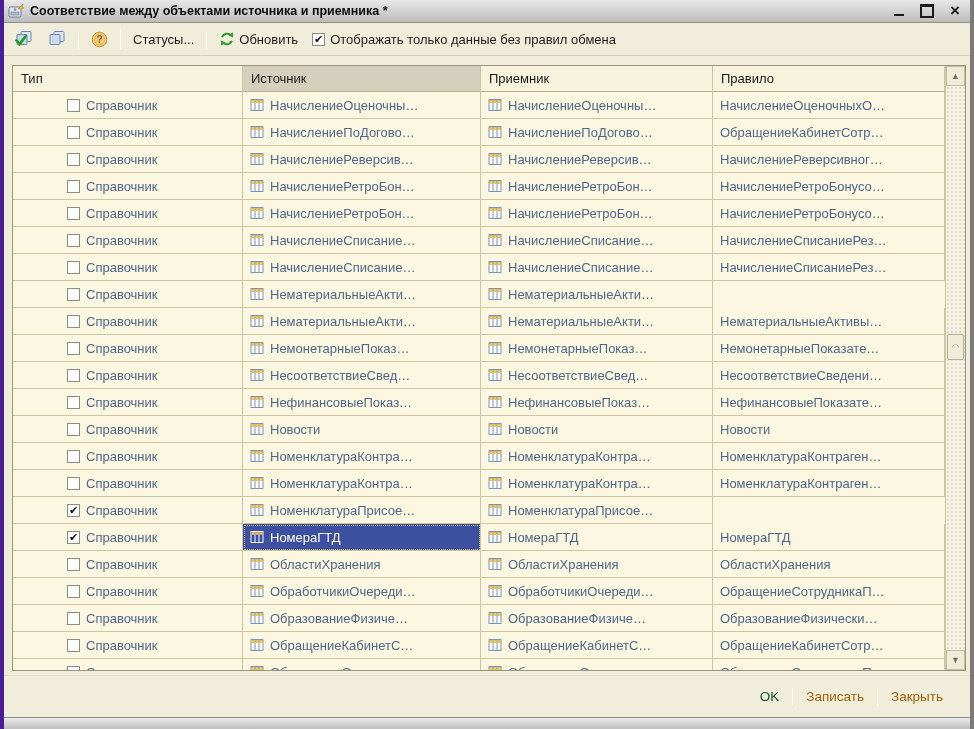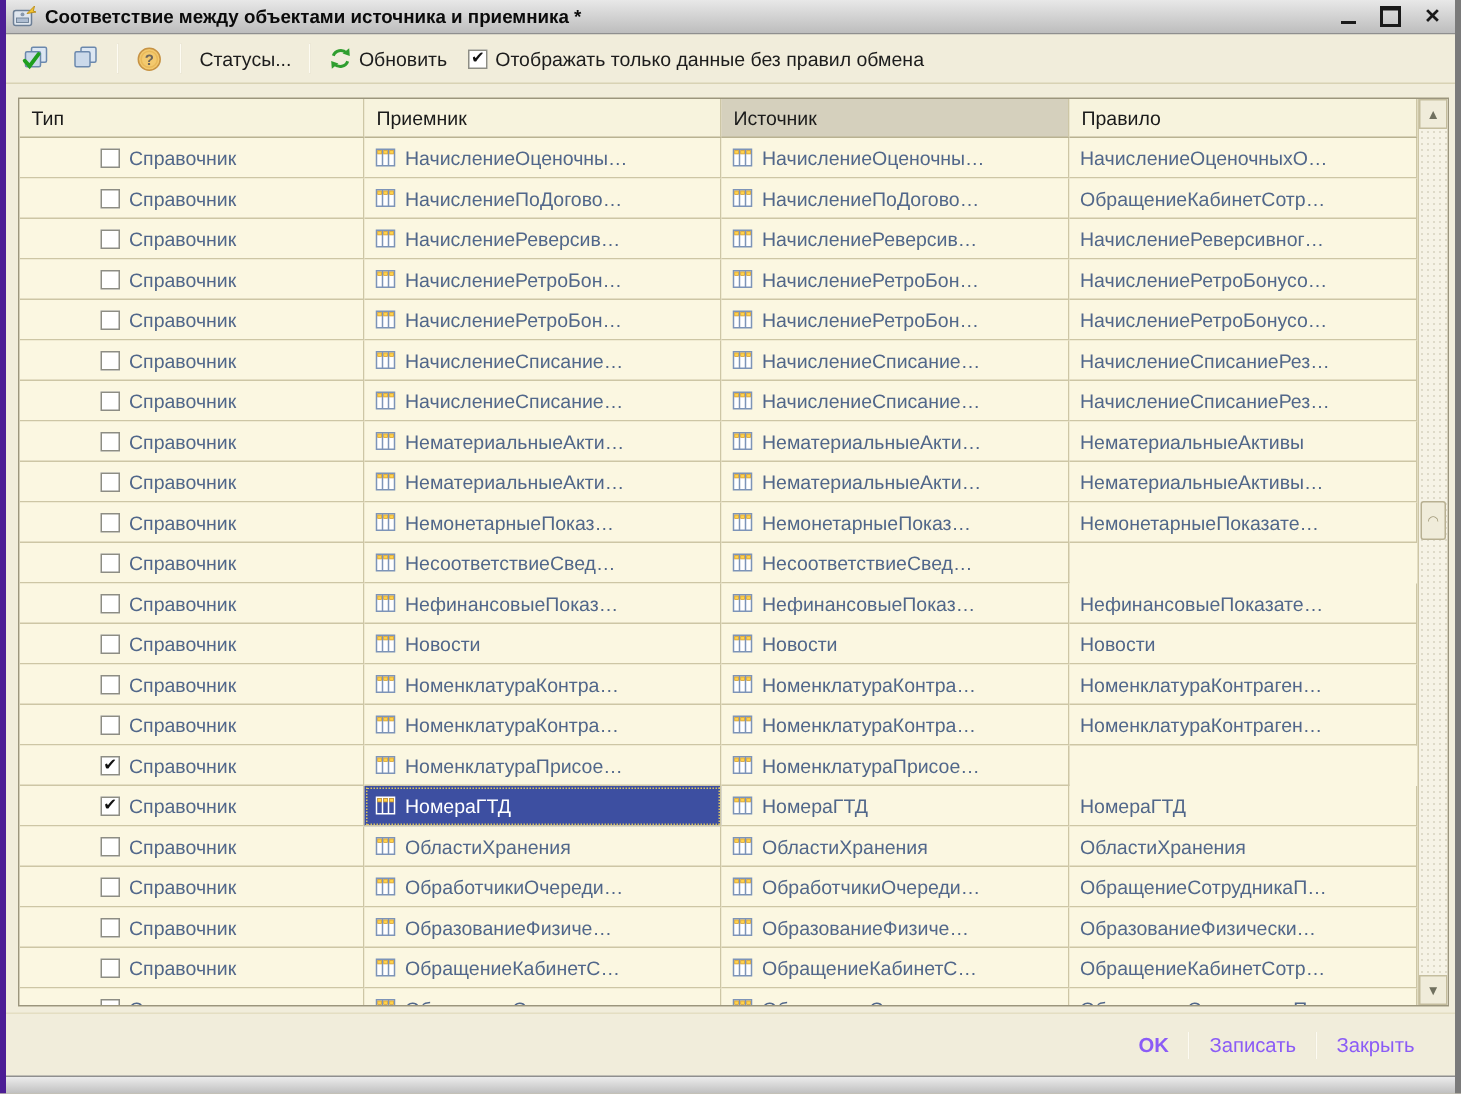--- a/index.html
+++ b/index.html
@@ -106,23 +106,23 @@
     position: absolute; left: 1px; right: 1px; top: 44%; height: 26px;
     background: #f0ecda; border: 1px solid #b8b092; border-radius: 2px;
   }
   .vs-thumb::after { content: "◠"; display:block; text-align:center; color:#a49c7e; font-size:9px; line-height:24px; }
   
   .footer {
     flex: 0 0 42px; display: flex; align-items: center; justify-content: flex-end;
     padding: 0 14px; gap: 0; background: #f1eddb; border-top: 1px solid #e4dec2;
   }
   .f-btn {
-    font-size: 13.5px; color: #8b5cf6; padding: 5px 13px; cursor: default; white-space: nowrap;
-  }
-  .f-btn.primary { font-weight: bold; color: #8b5cf6; }
+    font-size: 13.5px; color: #a16207; padding: 5px 13px; cursor: default; white-space: nowrap;
+  }
+  .f-btn.primary { font-weight: normal; color: #14532d; }
   .f-sep { width: 1px; height: 18px; background: #cdc6a5; border-right: 1px solid #fdfbf2; }
   .statusbar {
     flex: 0 0 12px; background: linear-gradient(#ececec, #bfbfbf);
     border-top: 1px solid #8f8f8f;
   }
   svg { display: block; }
 </style>
 </head>
 <body>
 
@@ -185,22 +185,22 @@
       <span class="checkbox">✔</span>
       <span>Отображать только данные без правил обмена</span>
     </span>
   </div>
 
   <div class="form-area">
     <div class="grid-panel">
       <div class="grid-main">
         <div class="grid-header">
           <div class="gh-cell">Тип</div>
+          <div class="gh-cell active">Источник</div>
           <div class="gh-cell">Приемник</div>
-          <div class="gh-cell active">Источник</div>
           <div class="gh-cell">Правило</div>
         </div>
         <div class="grid-body">
             <div class="grow">
               <div class="cell type-cell">
                 <span class="checkbox empty">✔</span>
                 <span>Справочник</span>
               </div>
               <div class="cell">
 <svg class="cat-icon" width="14" height="14" viewBox="0 0 14 14">
@@ -434,23 +434,20 @@
 <svg class="cat-icon" width="14" height="14" viewBox="0 0 14 14">
   <rect class="fr" x="1" y="1.5" width="12" height="11" stroke-width="1"></rect>
   <line class="fr" x1="5" y1="1.5" x2="5" y2="12.5"></line>
   <line class="fr" x1="9" y1="1.5" x2="9" y2="12.5"></line>
   <rect x="1.8" y="2.3" width="2.5" height="2.3" fill="#ffd24a" stroke="#cf9a2e" stroke-width="0.5"></rect>
   <rect x="5.8" y="2.3" width="2.5" height="2.3" fill="#ffd24a" stroke="#cf9a2e" stroke-width="0.5"></rect>
   <rect x="9.8" y="2.3" width="2.5" height="2.3" fill="#ffd24a" stroke="#cf9a2e" stroke-width="0.5"></rect>
 </svg>
                 <span>НематериальныеАкти…</span>
               </div>
-              <div class="cell">
-                <span>НематериальныеАктивы</span>
-              </div>
             </div>
             <div class="grow">
               <div class="cell type-cell">
                 <span class="checkbox empty">✔</span>
                 <span>Справочник</span>
               </div>
               <div class="cell">
 <svg class="cat-icon" width="14" height="14" viewBox="0 0 14 14">
   <rect class="fr" x="1" y="1.5" width="12" height="11" stroke-width="1"></rect>
   <line class="fr" x1="5" y1="1.5" x2="5" y2="12.5"></line>
@@ -526,20 +523,23 @@
               <div class="cell">
 <svg class="cat-icon" width="14" height="14" viewBox="0 0 14 14">
   <rect class="fr" x="1" y="1.5" width="12" height="11" stroke-width="1"></rect>
   <line class="fr" x1="5" y1="1.5" x2="5" y2="12.5"></line>
   <line class="fr" x1="9" y1="1.5" x2="9" y2="12.5"></line>
   <rect x="1.8" y="2.3" width="2.5" height="2.3" fill="#ffd24a" stroke="#cf9a2e" stroke-width="0.5"></rect>
   <rect x="5.8" y="2.3" width="2.5" height="2.3" fill="#ffd24a" stroke="#cf9a2e" stroke-width="0.5"></rect>
   <rect x="9.8" y="2.3" width="2.5" height="2.3" fill="#ffd24a" stroke="#cf9a2e" stroke-width="0.5"></rect>
 </svg>
                 <span>НесоответствиеСвед…</span>
+              </div>
+              <div class="cell">
+                <span>НесоответствиеСведени…</span>
               </div>
             </div>
             <div class="grow">
               <div class="cell type-cell">
                 <span class="checkbox empty">✔</span>
                 <span>Справочник</span>
               </div>
               <div class="cell">
 <svg class="cat-icon" width="14" height="14" viewBox="0 0 14 14">
   <rect class="fr" x="1" y="1.5" width="12" height="11" stroke-width="1"></rect>

